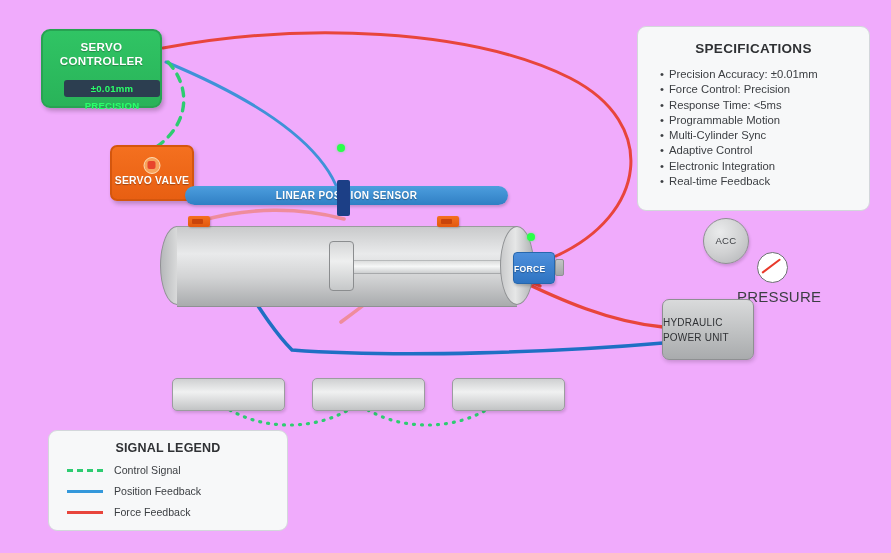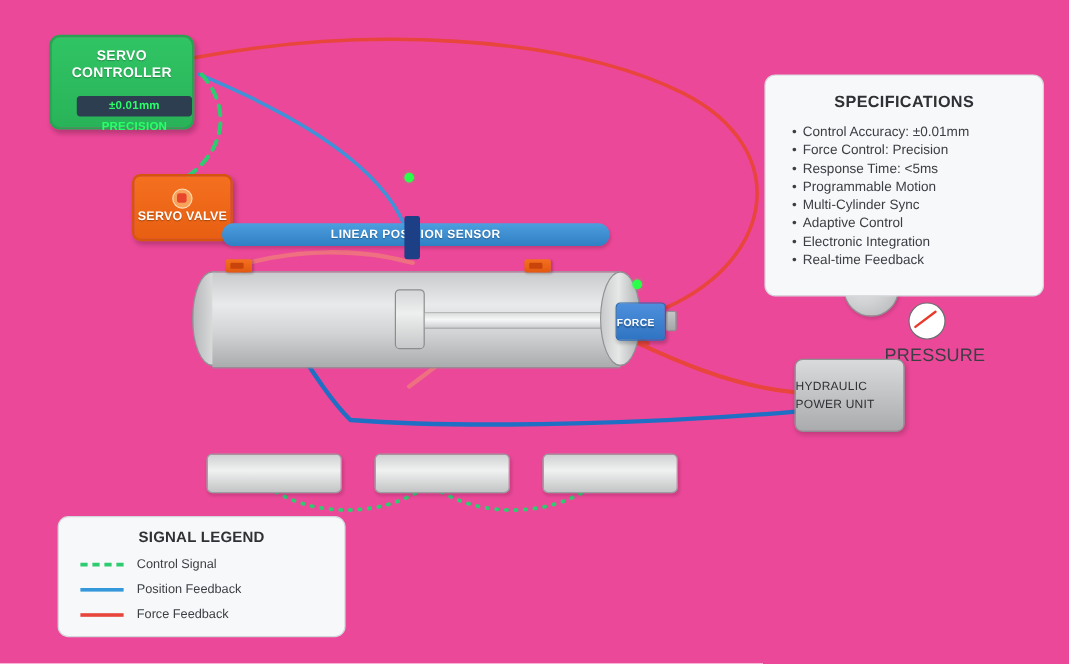--- a/index.html
+++ b/index.html
@@ -5,41 +5,41 @@
 <style>
   html,body{margin:0;padding:0;background:#ffffff;}
   body{
     font-family:"Liberation Sans","DejaVu Sans",sans-serif;
     -webkit-font-smoothing:antialiased;
   }
   #stage{
     position:relative;
     width:891px;
     height:553px;
-    background:#ec4899;
+    background:#f0abfc;
     overflow:hidden;
   }
   #wires{
     position:absolute;
     left:0;top:0;
     width:891px;height:553px;
     pointer-events:none;
   }
 
   
   .panel{
     position:absolute;
     background:#f7f8f9;
     border:1px solid #d3d7db;
     border-radius:9px;
     box-sizing:border-box;
   }
 
   
-  #spec-panel{ left:637px; top:26px; width:233px; height:185px;margin-top:36px; }
+  #spec-panel{ left:637px; top:26px; width:233px; height:185px; }
   #spec-title{
     text-align:center;
     font-size:13.5px;
     font-weight:bold;
     color:#2f3134;
     letter-spacing:.3px;
     margin-top:14px;
   }
   #spec-list{
     margin:11px 0 0 0;
@@ -458,21 +458,21 @@
     </div>
   </div>
 
   <div id="bank-1" class="bank-unit"></div>
   <div id="bank-2" class="bank-unit"></div>
   <div id="bank-3" class="bank-unit"></div>
 
   <div id="spec-panel" class="panel">
     <div id="spec-title">SPECIFICATIONS</div>
     <ul id="spec-list">
-      <li>Control Accuracy: ±0.01mm</li>
+      <li>Precision Accuracy: ±0.01mm</li>
       <li>Force Control: Precision</li>
       <li>Response Time: &lt;5ms</li>
       <li>Programmable Motion</li>
       <li>Multi-Cylinder Sync</li>
       <li>Adaptive Control</li>
       <li>Electronic Integration</li>
       <li>Real-time Feedback</li>
     </ul>
   </div>
 

